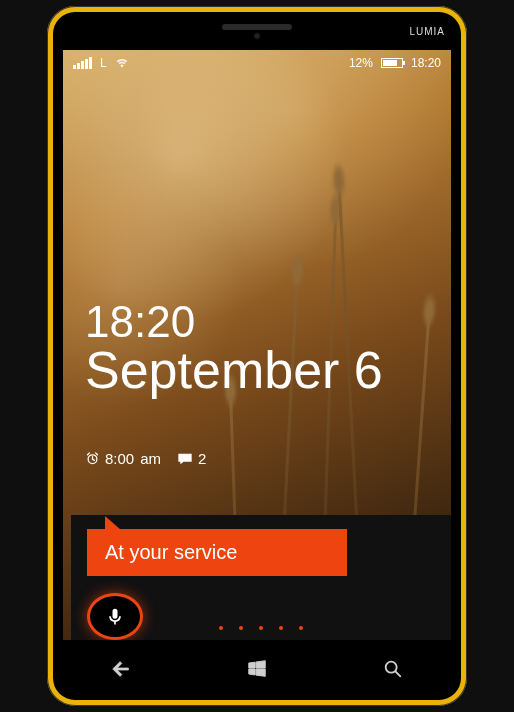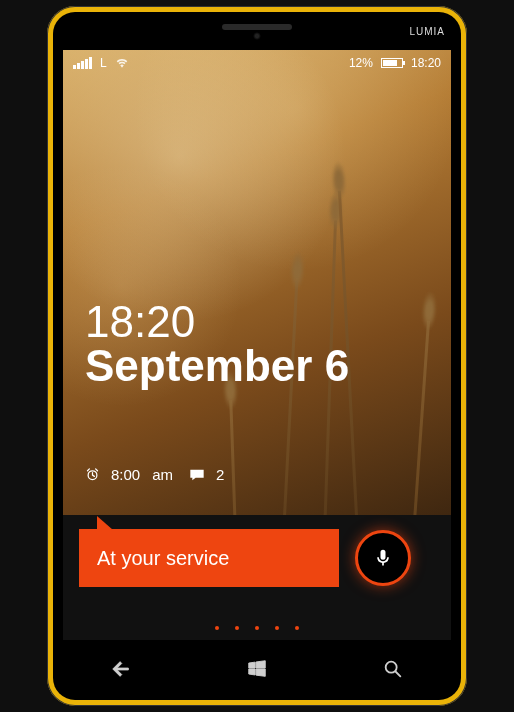--- a/index.html
+++ b/index.html
@@ -134,47 +134,48 @@
   .datetime {
     position:absolute;
     left: 22px;
     top: 250px;
     z-index:5;
     color:#fff;
     font-weight:200;
   }
   .time-big { font-size:44px; line-height:1.0; font-weight:200; }
   .day-big  { font-size:44px; line-height:1.0; font-weight:200; }
-  .date-big { font-size:44px; line-height:1.0; font-weight:700; white-space:nowrap;text-align:right; }
+  .date-big { font-size:52px; line-height:1.0; font-weight:400; white-space:nowrap;text-align:right; }
 
   .infobar {
     position:absolute;
     left:22px;
     top: 400px;
     z-index:5;
     color:#fff;
     display:flex;
     gap:16px;
     align-items:center;
     font-size:15px;
     font-weight:200;
   }
-  .infobar .item { display:flex; align-items:center; gap:11px;margin-top:16px; }
+  .infobar .item { display:flex; align-items:center; gap:5px; }
   .ampm { font-size:15px; margin-left:1px;}
 
   .assist-area {
     position:absolute;
-    left:0; right:0; bottom:0;
+    left:8px; right:0; bottom:0;
     height:125px;
     background:#111;
     z-index:6;
     padding:14px 16px 0;
     display:flex;
     gap:16px;
     align-items:flex-start;
+    flex-direction:column;
   }
   .speech {
     background:#ee4510;
     color:#fff;
     font-weight:200;
     font-size:20px;
     width: 260px;
     height: 58px;
     display:flex;
     align-items:center;

